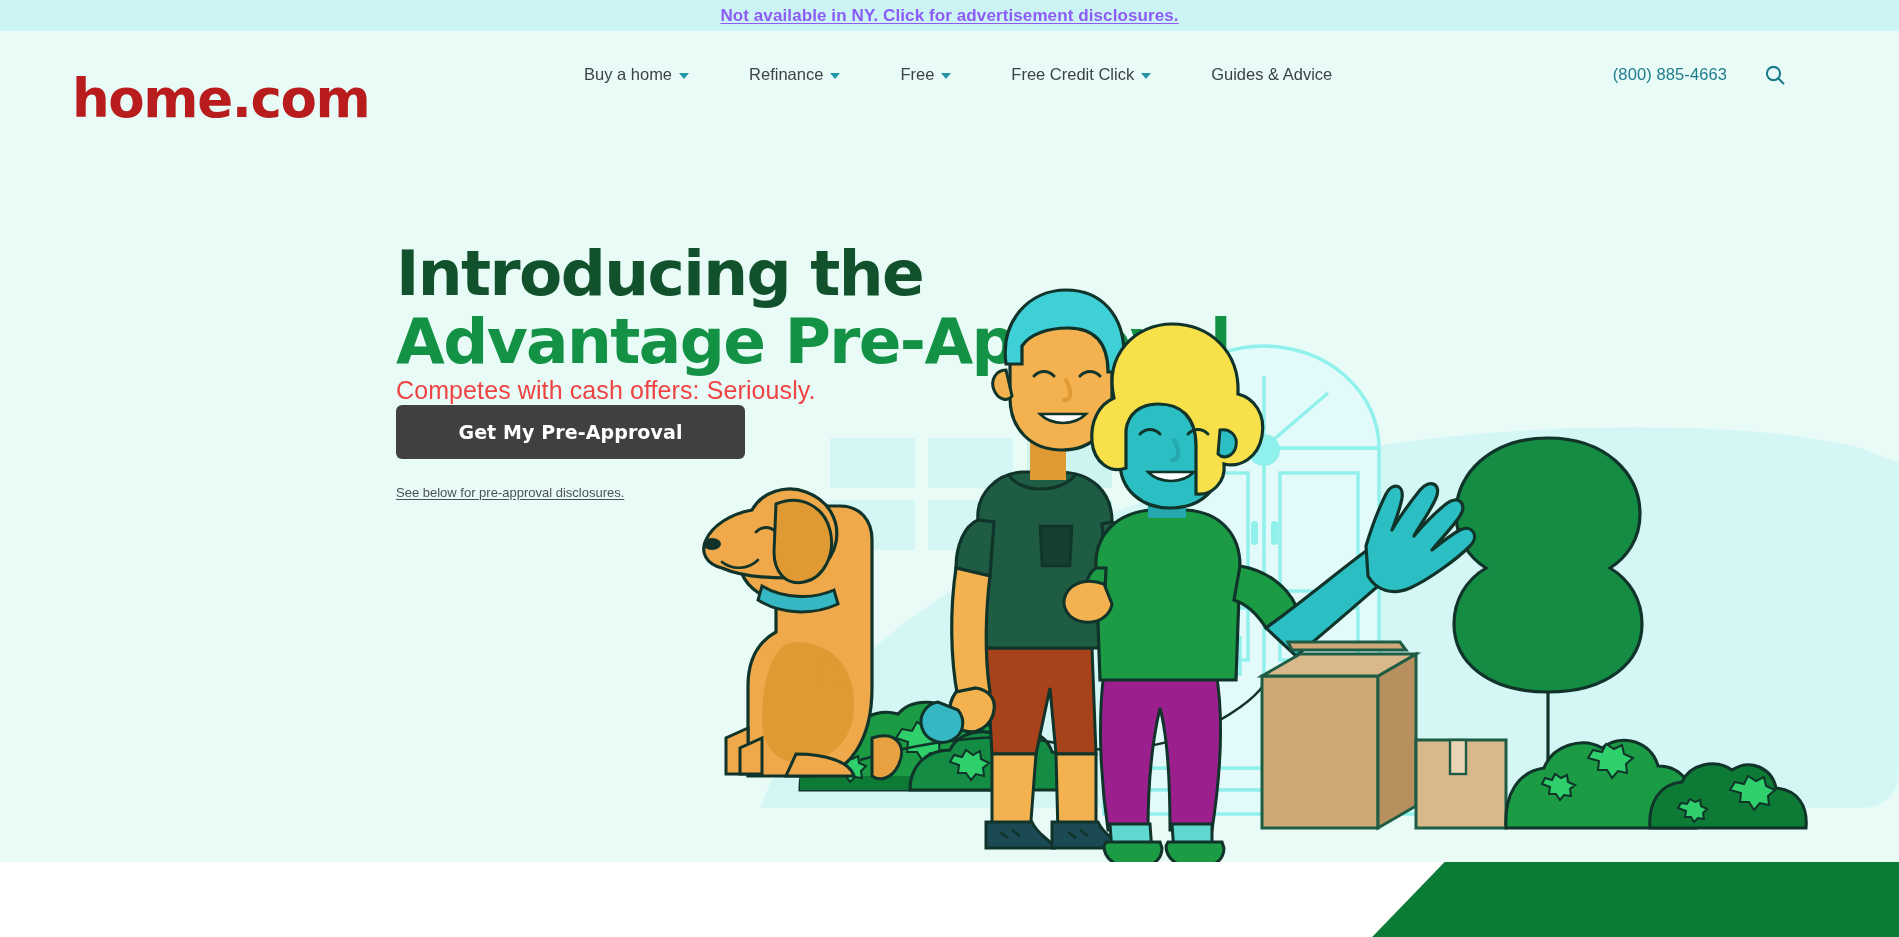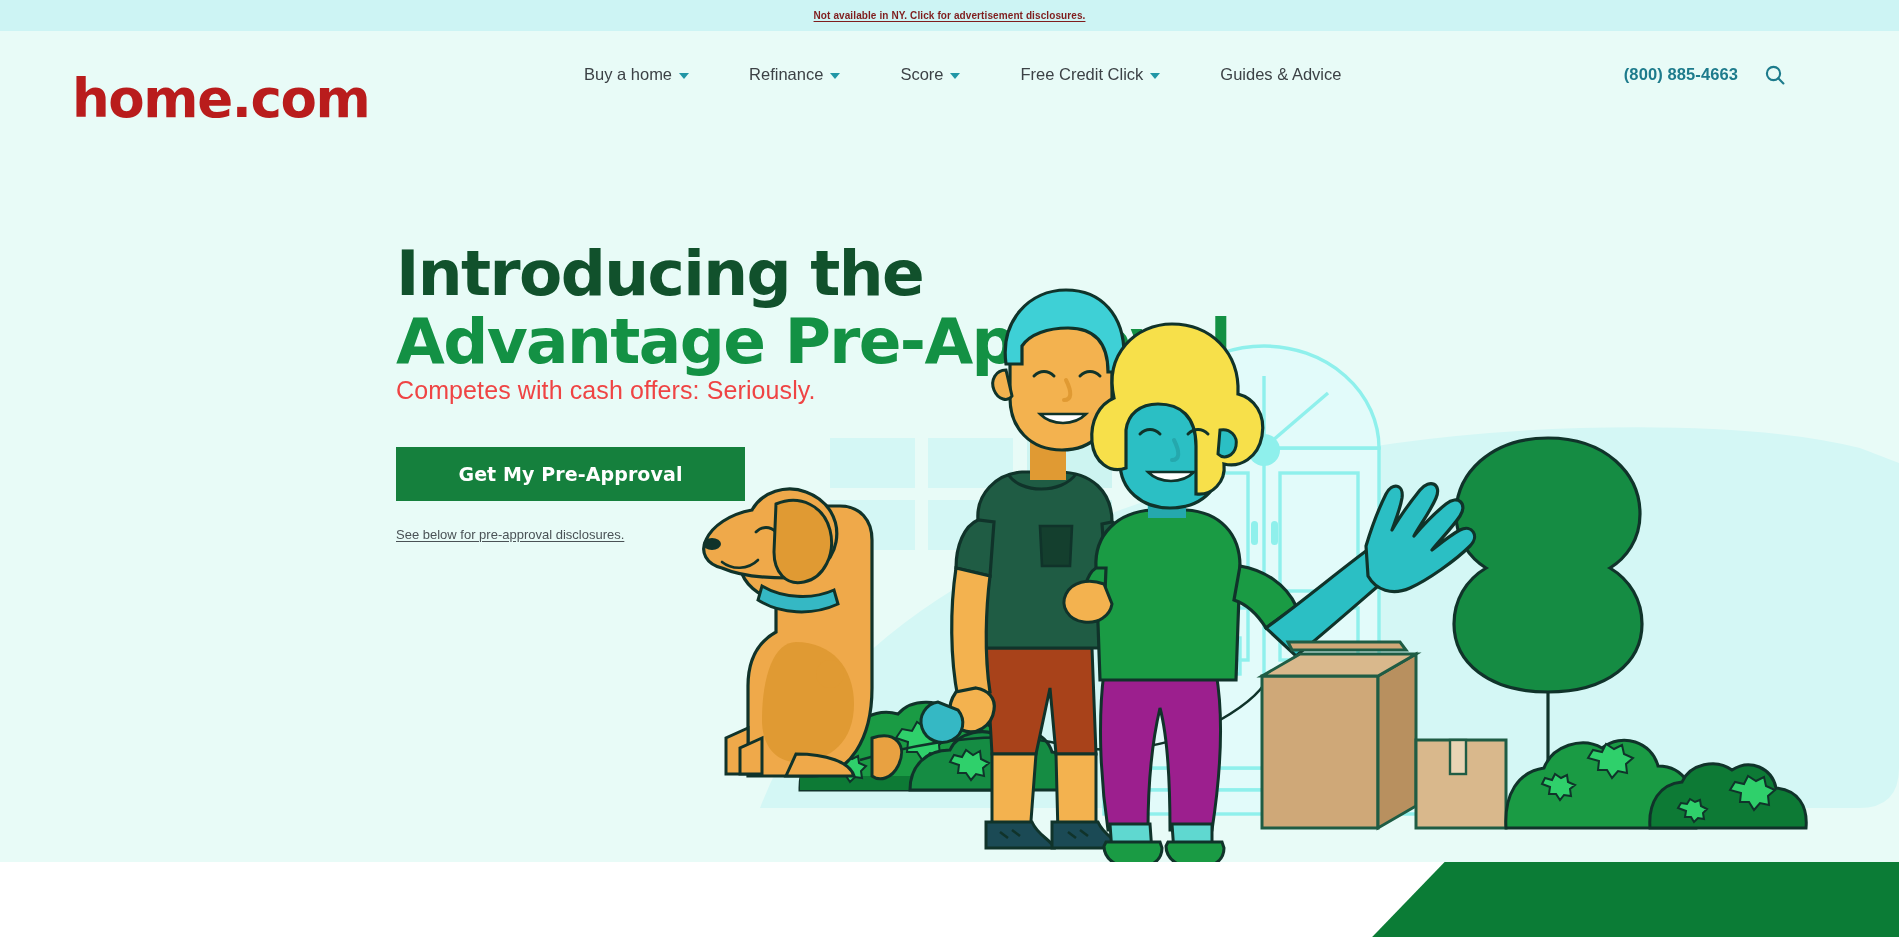--- a/index.html
+++ b/index.html
@@ -14,23 +14,23 @@
   
   #top-banner {
     width: 100%;
     height: 31px;
     background: #cdf4f4;
     display: flex;
     align-items: center;
     justify-content: center;
   }
   #top-banner a {
-    font-size: 10px;
+    font-size: 17px;
     font-weight: 600;
-    color: #7f1d1d;
+    color: #8b5cf6;
     text-decoration: underline;
     text-underline-offset: 2px;
     letter-spacing: .1px;
   }
 
   
   #site-header {
     position: relative;
     width: 100%;
     height: 87px;
@@ -114,25 +114,25 @@
     position: absolute;
     right: 70px;
     top: 0;
     height: 87px;
     display: flex;
     align-items: center;
     gap: 0;
   }
   #phone-link {
     font-size: 16.5px;
-    font-weight: 700;
+    font-weight: 400;
     color: #1d7b8c;
     text-decoration: none;
     letter-spacing: .1px;
-    margin-right: 19px;
+    margin-right: 30px;
     white-space: nowrap;
   }
   #search-button {
     background: none;
     border: none;
     cursor: pointer;
     padding: 6px;
     display: flex;
     align-items: center;
     margin-right: 36px;
@@ -174,29 +174,28 @@
     letter-spacing: -1.6px;
     color: #11512c;
   }
   #hero-title .accent { color: #139144; }
   #hero-sub {
     font-size: 25px;
     color: #ef4444;
     letter-spacing: .1px;
   }
   #hero-cta {
-    margin-top: 42px;
     display: inline-flex;
     align-items: center;
     justify-content: center;
     width: 349px;
     height: 54px;
-    background: #15803d;
+    background: #404040;
     border: none;
-    border-radius: 0;
+    border-radius: 6px;
     color: #fff;
     font-family: "DejaVu Sans", sans-serif;
     font-size: 19px;
     font-weight: 700;
     letter-spacing: .1px;
     cursor: pointer;
   }
   #hero-disclosure {
     display: block;
     margin-top: 26px;
@@ -251,21 +250,21 @@
   <nav id="main-nav">
     <a class="nav-item" href="#">
       <span>Buy a home</span>
       <span class="caret"></span>
     </a>
     <a class="nav-item" href="#">
       <span>Refinance</span>
       <span class="caret"></span>
     </a>
     <a class="nav-item" href="#">
-      <span>Score</span>
+      <span>Free</span>
       <span class="caret"></span>
     </a>
     <a class="nav-item" href="#">
       <span>Free Credit Click</span>
       <span class="caret"></span>
     </a>
     <a class="nav-item" href="#">
       <span>Guides &amp; Advice</span>
     </a>
   </nav>

